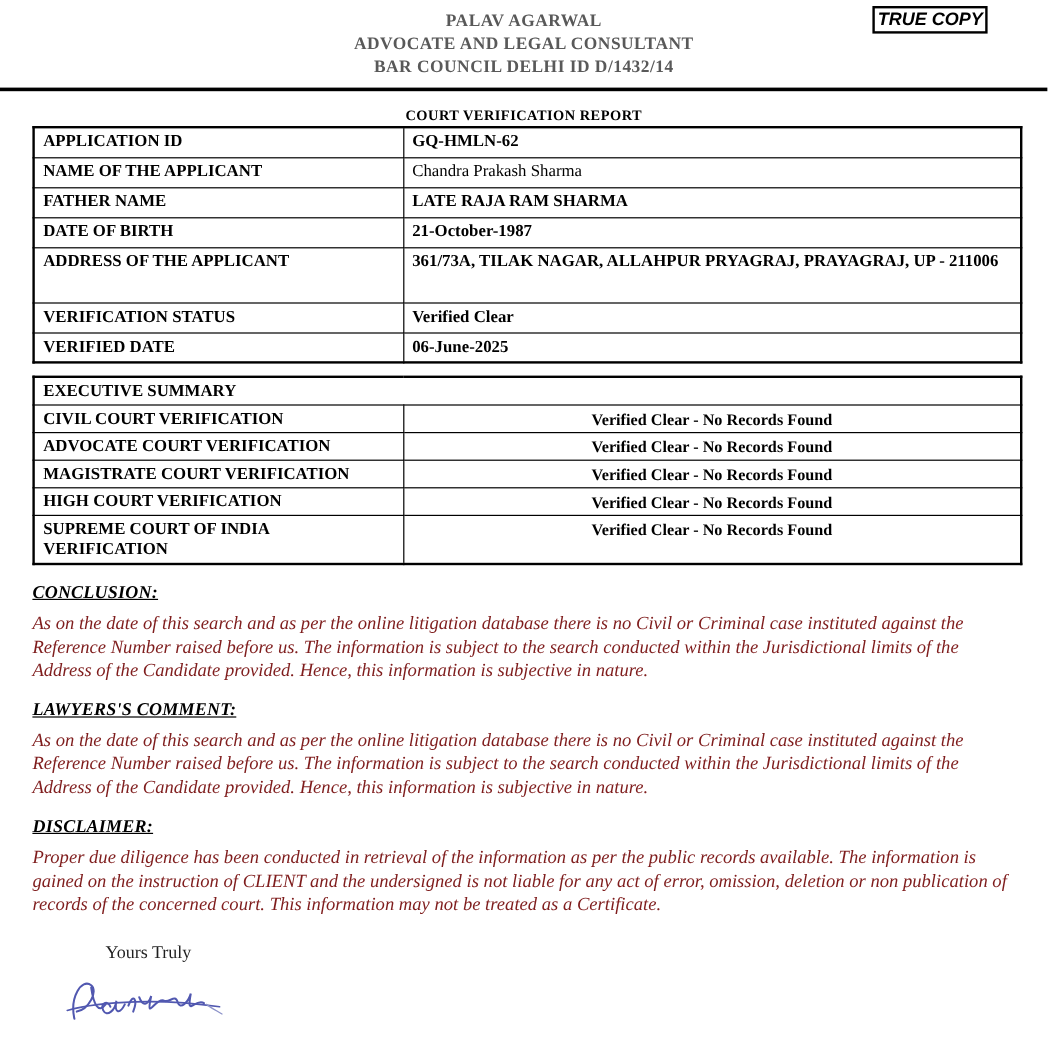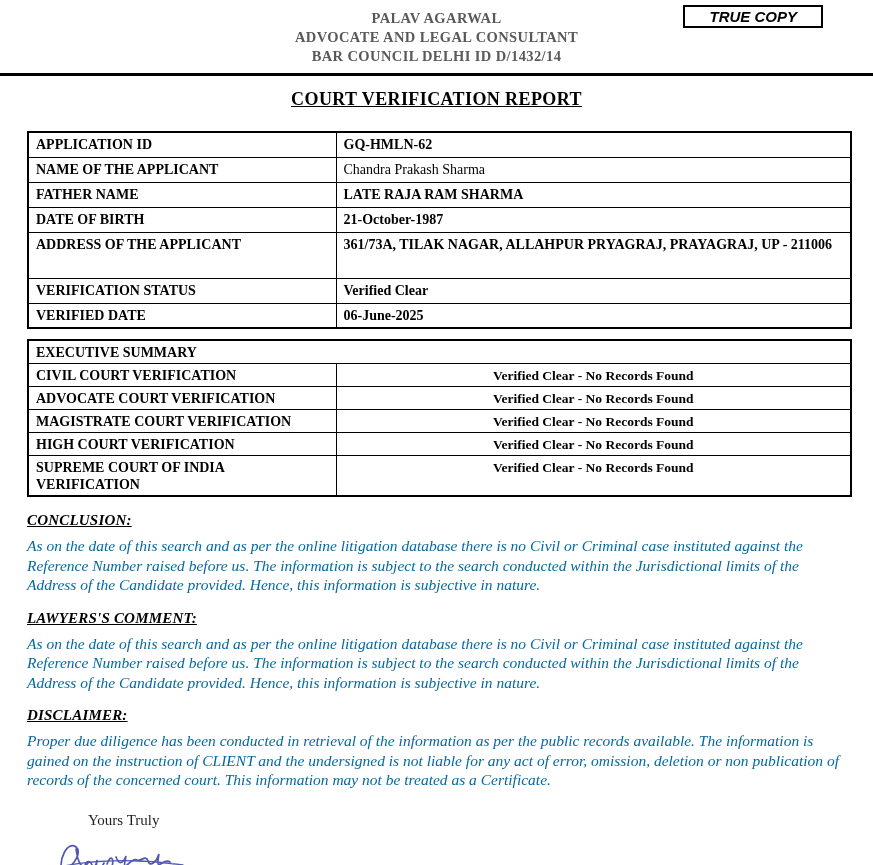--- a/index.html
+++ b/index.html
@@ -9,29 +9,29 @@
     width:873px; height:865px;
     background:#ffffff;
     font-family:"Liberation Serif", serif;
     color:#000;
     overflow:hidden;
   }
   .header { text-align:center; padding-top:9px; color:#595959; font-weight:bold; }
   .header .hline { font-size:14.5px; line-height:19px; letter-spacing:0.4px; }
   .true-copy {
     position:absolute; top:5px; right:50px;
-    border:2px solid #000; padding:1px 24px;
+    border:2px solid #000; padding:1px 2px;
     font-family:"Liberation Sans", sans-serif;
     font-weight:bold; font-style:italic; font-size:15px; color:#000;
     background:#fff;
   }
   .rule { height:3px; background:#000; margin-top:7px; }
   .doc-title {
-    text-align:center; font-weight:bold; text-decoration:underline;
-    font-size:18px; letter-spacing:0.4px; margin:13px 0 21px;
+    text-align:center; font-weight:bold; 
+    font-size:12px; letter-spacing:0.4px; margin:13px 0 1px;
   }
   table.tbl {
     border-collapse:collapse; width:825px; margin-left:27px;
     border:2px solid #000;
   }
   table.tbl td {
     border:1px solid #000; font-size:14px; padding:3px 7px 2px;
     vertical-align:top; line-height:17px;
   }
   .tbl td.lbl { width:308px; font-weight:bold; }
@@ -43,21 +43,21 @@
   .tbl2 td.summary-head {
     text-align:left; font-weight:bold; font-size:14px; height:22px;
   }
   .tbl2 td.lbl { width:308px; }
   .tbl2 td.cval { text-align:center; font-weight:bold; font-size:13.5px; height:22px; }
   .content { margin:0 30px 0 27px;font-style:italic; }
   .section-h {
     font-weight:bold; text-decoration:underline;
     font-size:15px; margin:15px 0 7px; letter-spacing:0.2px;
   }
-  .section-p { font-size:15.5px; line-height:19.5px; color:#0369a1; }
+  .section-p { font-size:15.5px; line-height:19.5px; color:#7f1d1d; }
   .yours-truly { margin:22px 0 0 88px; font-size:15px; color:#1f1f1f; }
   .sig-wrap { margin:6px 0 0 50px; height:62px; }
 </style>
 </head>
 <body>
 
 <div class="page">
 
   <div class="true-copy">TRUE COPY</div>
 

